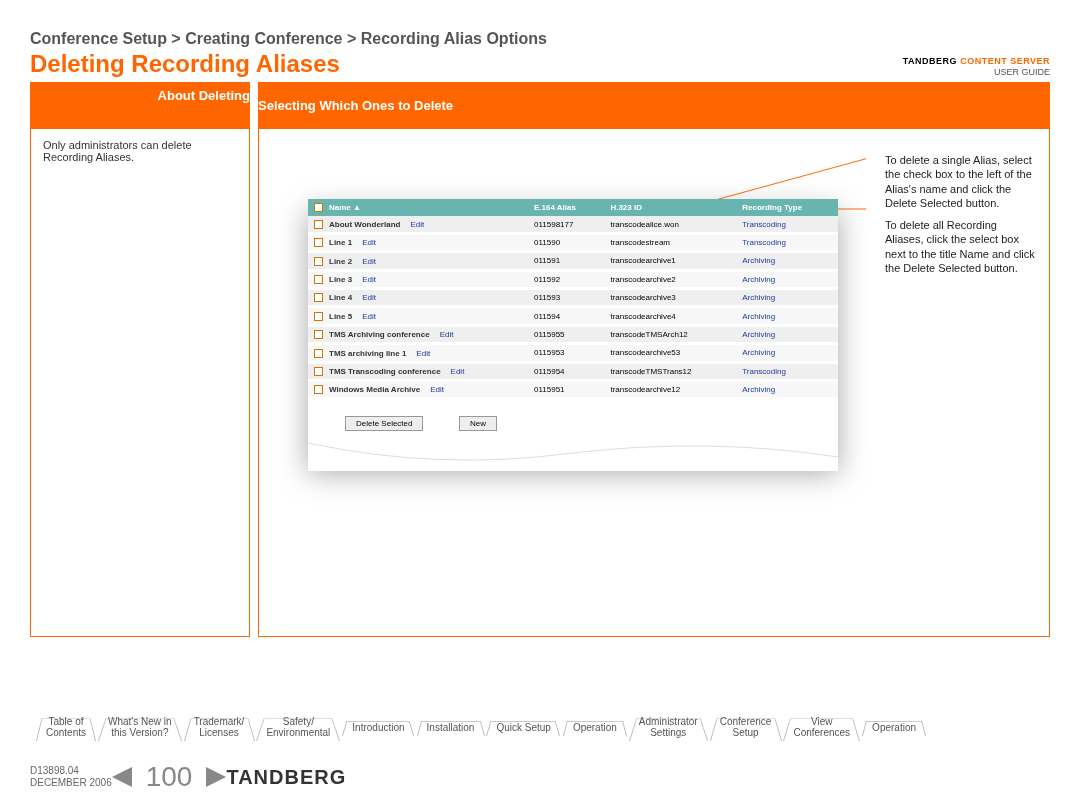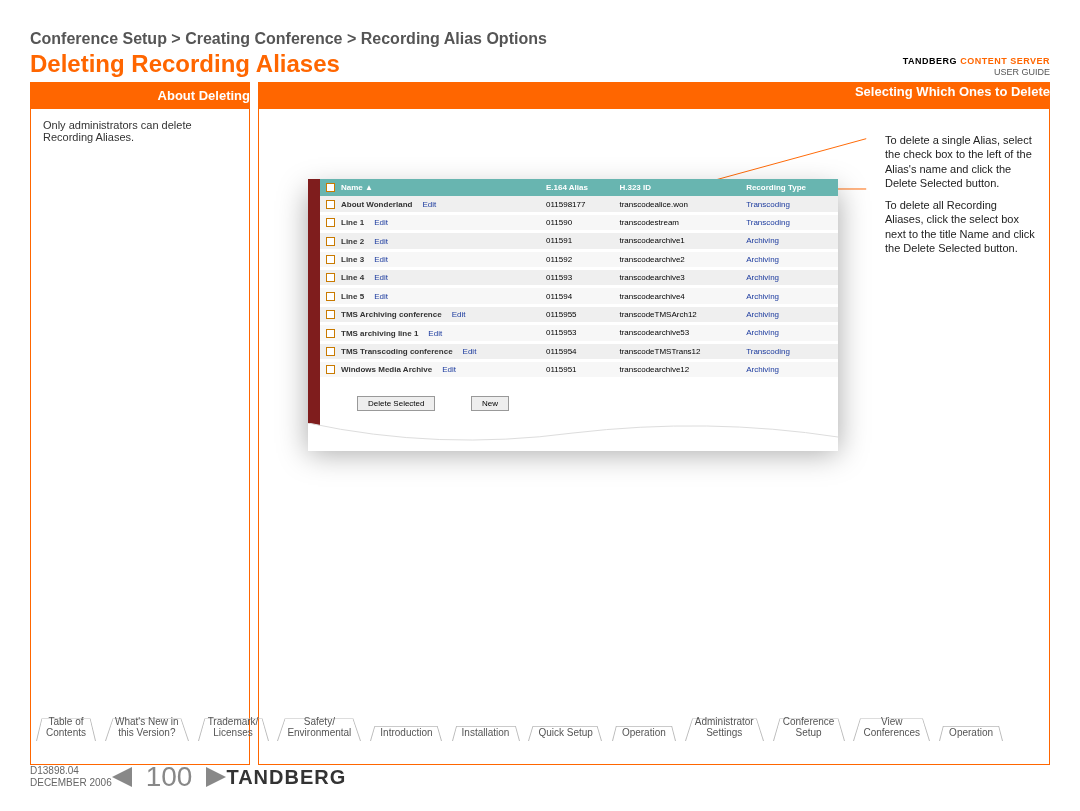--- a/index.html
+++ b/index.html
@@ -7,26 +7,26 @@
   .page { padding: 30px 30px 0 30px; }
   .breadcrumb { font-size: 16px; font-weight: bold; color: #555; margin-bottom: 2px; }
   .title-row { display: flex; justify-content: space-between; align-items: flex-end; }
   .page-title { font-size: 24px; font-weight: bold; color: #ff6600; }
   .brand-right { text-align: right; font-size: 9px; line-height: 1.2; }
   .brand-right .cs { font-weight: bold; letter-spacing: 0.5px; }
   .brand-right .orange { color: #ff6600; }
   .brand-right .ug { color: #555; }
   .header-bar { display: flex; gap: 8px; margin-top: 4px; }
   .hb-left { flex: 0 0 220px; background: #ff6600; color: #fff; font-size: 13px; font-weight: bold; text-align: right; padding: 6px 0; }
-  .hb-right { flex: 1; background: #ff6600; color: #fff; font-size: 13px; font-weight: bold; text-align: right; padding: 2px 0; }
-  .columns { display: flex; gap: 8px; margin-top: 0; height: 656px; }
+  .hb-right { flex: 1; background: #ff6600; color: #fff; font-size: 13px; font-weight: bold; text-align: left; padding: 16px 0; }
+  .columns { display: flex; gap: 8px; margin-top: 0; height: 508px; }
   .col-left { flex: 0 0 220px; border: 1px solid #ff6600; border-top: none; padding: 10px 12px; font-size: 11px; color: #333; }
   .col-right { flex: 1; border: 1px solid #ff6600; border-top: none; padding: 20px 14px 14px 14px; display: flex; gap: 12px; position: relative; }
   .screenshot-wrap { flex: 1; display: flex; justify-content: center; align-items: flex-start; padding-top: 50px; position: relative; }
-  .screenshot { width: 530px; background: #7f1d1d; box-shadow: 0 12px 28px rgba(0,0,0,0.35); position: relative; padding-left: 12px; }
+  .screenshot { width: 530px; background: #7f1d1d; box-shadow: 0 12px 28px rgba(0,0,0,0.35); position: relative; }
   .curl { position: absolute; bottom: -10px; left: 0; width: 100%; height: 28px; overflow: hidden; }
   .curl svg { display: block; }
   .shot-body { padding: 0 0 30px 0; background: #fff; }
   .table { width: 100%; font-size: 8px; border-collapse: collapse; }
   .table th { background: #68b5b0; color: #fff; font-weight: bold; text-align: left; padding: 4px 6px; white-space: nowrap; }
   .table th:first-child { width: 220px; }
   .table td { padding: 3px 6px; border-bottom: 3px solid #fff; white-space: nowrap; }
   .table tr.r0 td { background: #efefef; }
   .table tr.r1 td { background: #f7f7f7; }
   .cb { display: inline-block; width: 9px; height: 9px; border: 1px solid #c97a00; margin-right: 6px; vertical-align: middle; background: #fff; }
@@ -34,21 +34,21 @@
   .editlink { color: #1b3a9e; margin-left: 10px; font-weight: normal; display: inline-block; vertical-align: middle; }
   .typelink { color: #1b3a9e; }
   .shot-buttons { padding: 12px 0 0 12px; }
   .shot-btn { display: inline-block; border: 1px solid #999; background: #eee; font-size: 8px; padding: 2px 10px; margin-right: 6px; margin-left: 25px; }
   .callouts { position: absolute; inset: 0; pointer-events: none; }
   .right-notes { flex: 0 0 150px; font-size: 11px; color: #222; line-height: 1.3; padding-top: 4px; }
   .right-notes p { margin-bottom: 8px; }
 
   
   .bottom { position: absolute; bottom: 18px; left: 30px; right: 30px; }
-  .nav-tabs { display: flex; gap: 9px; align-items: flex-end; margin-left: 6px; }
+  .nav-tabs { display: flex; gap: 2px; align-items: center; margin-left: 6px; }
   .nav-tab { position: relative; font-size: 10px; color: #555; text-align: center; padding: 4px 10px 3px 10px; border: none; white-space: nowrap; line-height: 1.1; }
   .nav-tab::before { content: ""; position: absolute; inset: 0; border: 1px solid #bbb; border-bottom: none; transform: perspective(40px) rotateX(18deg); transform-origin: bottom; }
   .nav-tab span { position: relative; z-index: 1; }
   .footer-row { display: flex; justify-content: flex-start; align-items: center; margin-top: 20px; }
   .footer-left { font-size: 10px; color: #666; line-height: 1.2; }
   .footer-center { display: flex; align-items: center; gap: 14px; }
   .footer-center .arrow { width: 0; height: 0; border-top: 10px solid transparent; border-bottom: 10px solid transparent; }
   .arrow-left { border-right: 20px solid #888; }
   .arrow-right { border-left: 20px solid #888; }
   .page-num { font-size: 28px; color: #888; font-weight: normal; }

